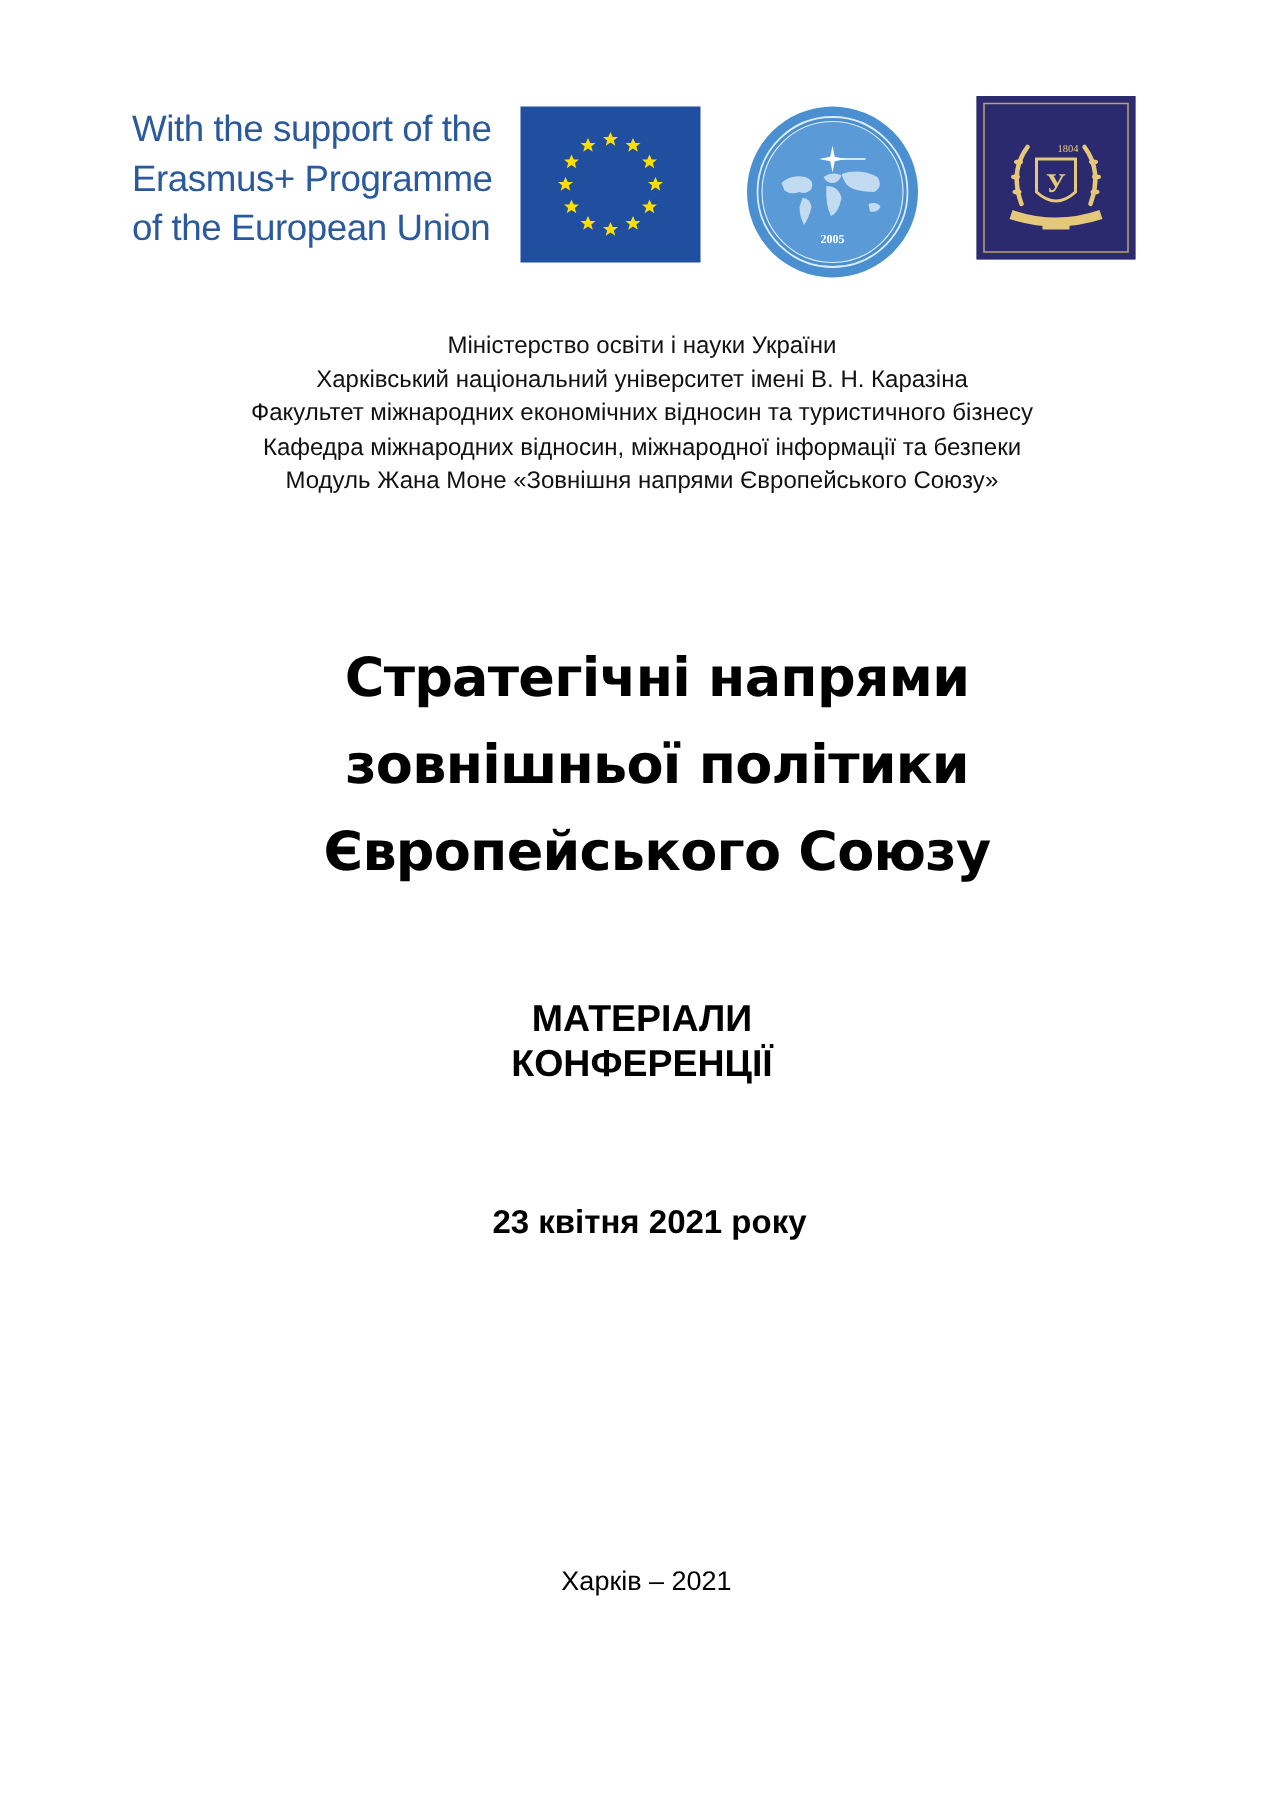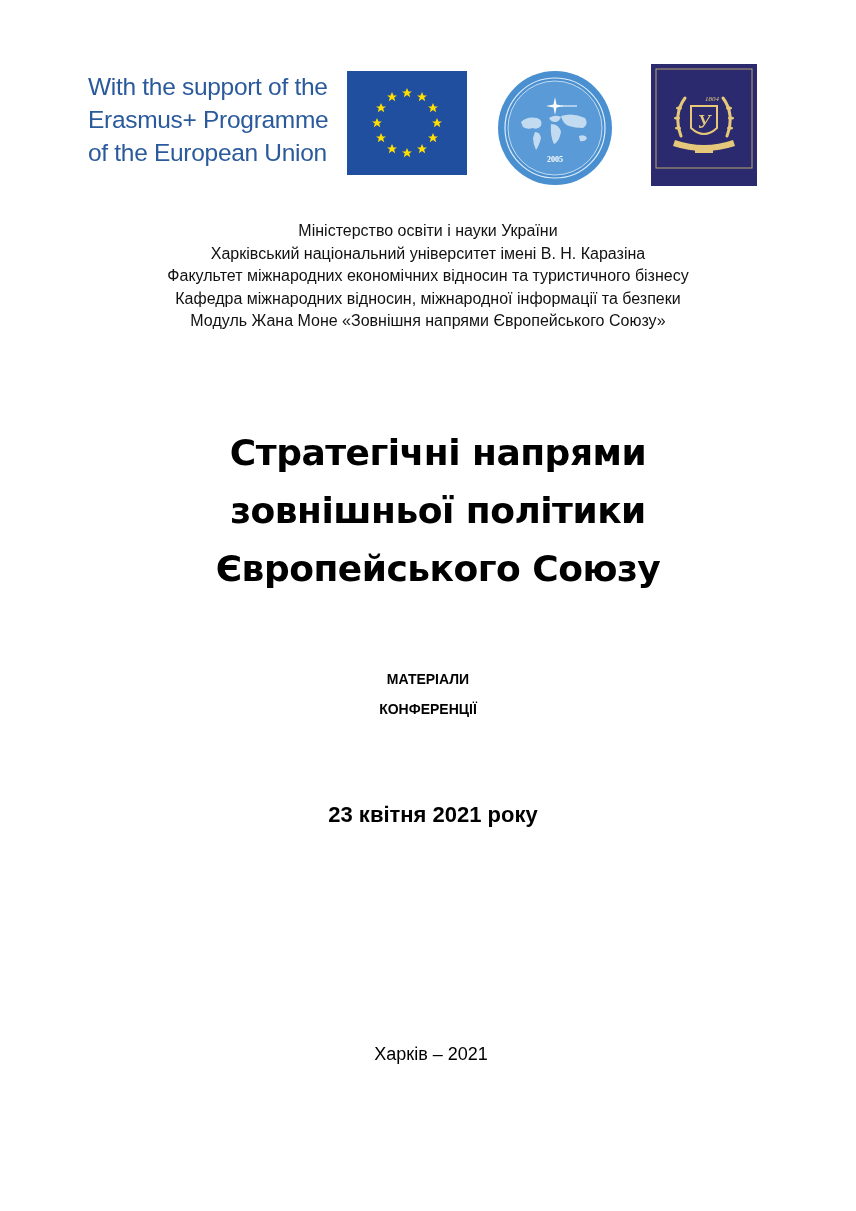--- a/index.html
+++ b/index.html
@@ -8,34 +8,34 @@
     font-family: "Liberation Sans", sans-serif; color: #000;
   }
   .abs { position: absolute; }
   .erasmus-text {
     left: 88px; top: 70px; width: 250px;
     font-family: Liberation Sans, sans-serif;
     color: #2a5a9c; font-size: 24.5px; line-height: 33px; letter-spacing: -0.3px;
   }
   .eu-flag { left: 347px; top: 71px; width: 120px; height: 104px; background: #1f4f9e; }
   .seal { left: 497px; top: 70px; width: 116px; height: 116px; }
-  .khnu { left: 651px; top: 64px; width: 106px; height: 122px; background: #2b2a6e; box-sizing: border-box; font-style: italic; }
+  .khnu { left: 651px; top: 64px; width: 106px; height: 109px; background: #2b2a6e; box-sizing: border-box; }
   .header-lines {
     left: 0; top: 220px; width: 856px; text-align: center;
     font-family: Liberation Sans, sans-serif; font-size: 16px; line-height: 22.5px; color: #111;
   }
   .header-lines div { white-space: nowrap; }
   .title {
     left: 0; top: 424px; width: 876px; text-align: center;
     font-family: "DejaVu Sans", sans-serif; font-weight: bold; font-size: 36px; line-height: 58px; letter-spacing: -0.5px;
   }
   .title div { white-space: nowrap; }
   .materials {
     left: 0; top: 664px; width: 856px; text-align: center;
-    font-family: "Liberation Sans", sans-serif; font-weight: bold; font-size: 14px; line-height: 30px;
+    font-family: "Liberation Sans", sans-serif; font-weight: bold; font-size: 25px; line-height: 30px;
   }
   .materials div { white-space: nowrap; }
   .date {
     left: 0; top: 800px; width: 866px; text-align: center;
     font-family: "Liberation Sans", sans-serif; font-weight: bold; font-size: 22px; line-height: 30px;
   }
   .city {
     left: 0; top: 1041px; width: 862px; text-align: center;
     font-family: "Liberation Sans", sans-serif; font-size: 18px; line-height: 26px;
   }

